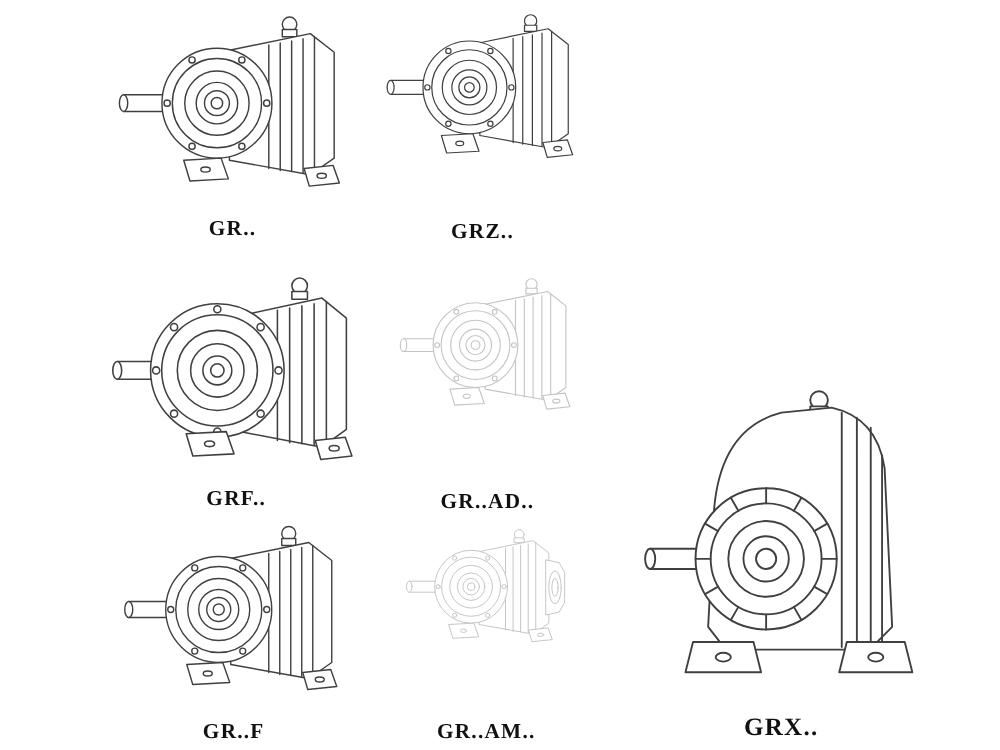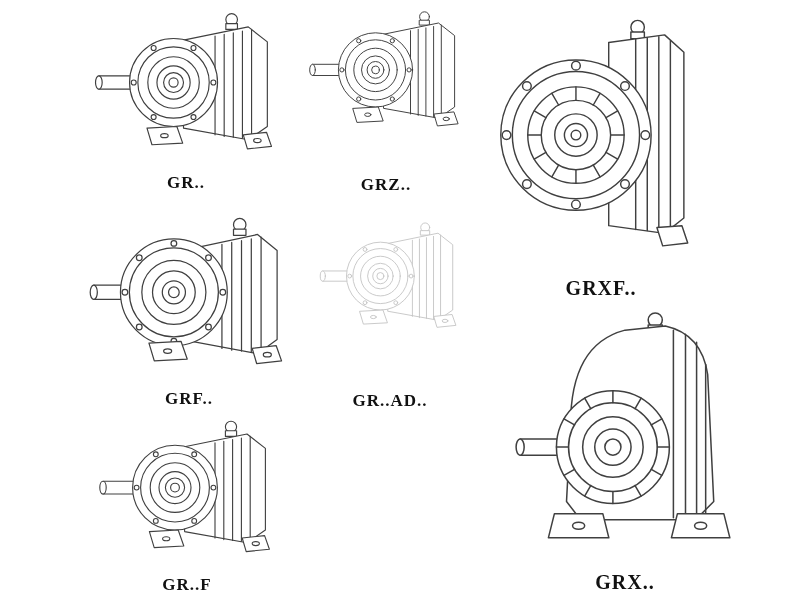--- a/index.html
+++ b/index.html
@@ -37,21 +37,21 @@
     line-height:22px;
     white-space:nowrap;
   }
   .big .label{font-size:20px;line-height:24px;}
   .solid{color:var(--line);}
   .ghost{color:var(--ghost-line);gap:48px;}
 
   #cell-gr   {left:82px;  top:2px;   width:208px; height:192px;}
   #cell-grz  {left:290px; top:2px;   width:192px; height:194px;gap:32px;}
   #cell-grxf {left:495px; top:0px;   width:212px; height:300px;}
-  #cell-grf  {left:86px;  top:206px; width:206px; height:204px;}
+  #cell-grf  {left:86px;  top:206px; width:206px; height:204px;justify-content:flex-end;}
   #cell-grad {left:290px; top:214px; width:200px; height:198px;}
   #cell-grx  {left:504px; top:302px; width:242px; height:292px;}
   #cell-grff {left:84px;  top:410px; width:206px; height:186px;}
   #cell-gram {left:290px; top:416px; width:198px; height:180px;}
 </style>
 </head>
 <body>
 
 <svg width="0" height="0" style="position:absolute" aria-hidden="true">
   <defs>
@@ -179,26 +179,20 @@
     <div class="label">GR..</div>
   </div>
 
   <div class="cell solid" id="cell-grz">
     <svg class="draw" viewBox="0 0 230 200" preserveAspectRatio="xMidYMid meet">
         <use href="#sym-basic" width="230" height="200"></use>
       </svg>
     <div class="label">GRZ..</div>
   </div>
 
-  <div class="cell solid big" id="cell-grxf">
-    <svg class="draw" viewBox="0 0 220 260" preserveAspectRatio="xMidYMid meet">
-        <use href="#sym-bigflange" width="220" height="260"></use>
-      </svg>
-    <div class="label">GRXF..</div>
-  </div>
 
   <div class="cell solid" id="cell-grf">
     <svg class="draw" viewBox="0 0 230 200" preserveAspectRatio="xMidYMid meet">
         <use href="#sym-flange" width="230" height="200"></use>
       </svg>
     <div class="label">GRF..</div>
   </div>
 
   <div class="cell ghost" id="cell-grad">
     <svg class="draw" viewBox="0 0 230 200" preserveAspectRatio="xMidYMid meet">
@@ -214,14 +208,20 @@
     <div class="label">GRX..</div>
   </div>
 
   <div class="cell solid" id="cell-grff">
     <svg class="draw" viewBox="0 0 230 200" preserveAspectRatio="xMidYMid meet">
         <use href="#sym-basic" width="230" height="200"></use>
       </svg>
     <div class="label">GR..F</div>
   </div>
 
+  <div class="cell ghost" id="cell-gram">
+    <svg class="draw" viewBox="0 0 244 200" preserveAspectRatio="xMidYMid meet">
+        <use href="#sym-am" width="244" height="200"></use>
+      </svg>
+    <div class="label">GR..AM..</div>
+  </div>
 
 </div>
 
 </body></html>

